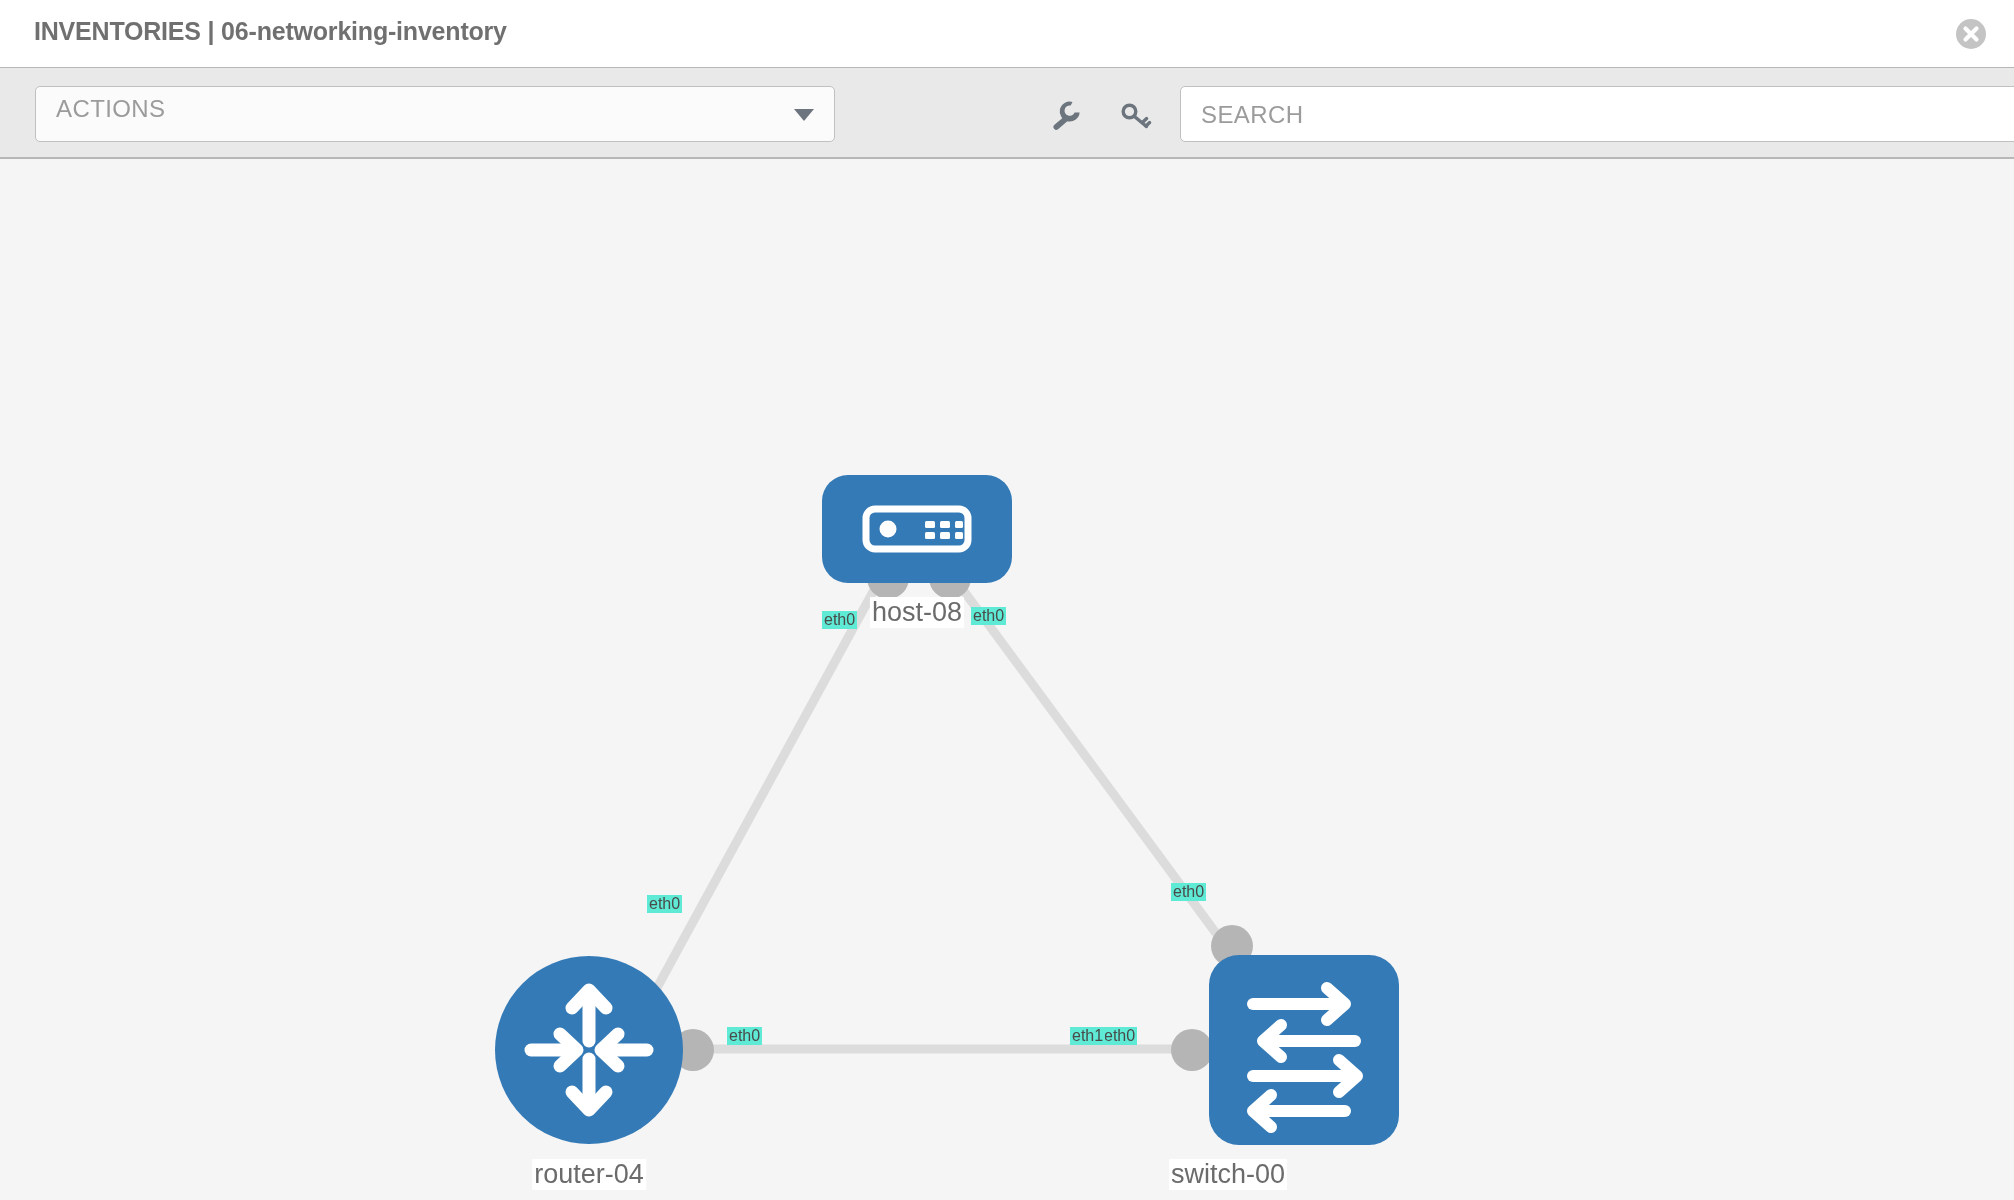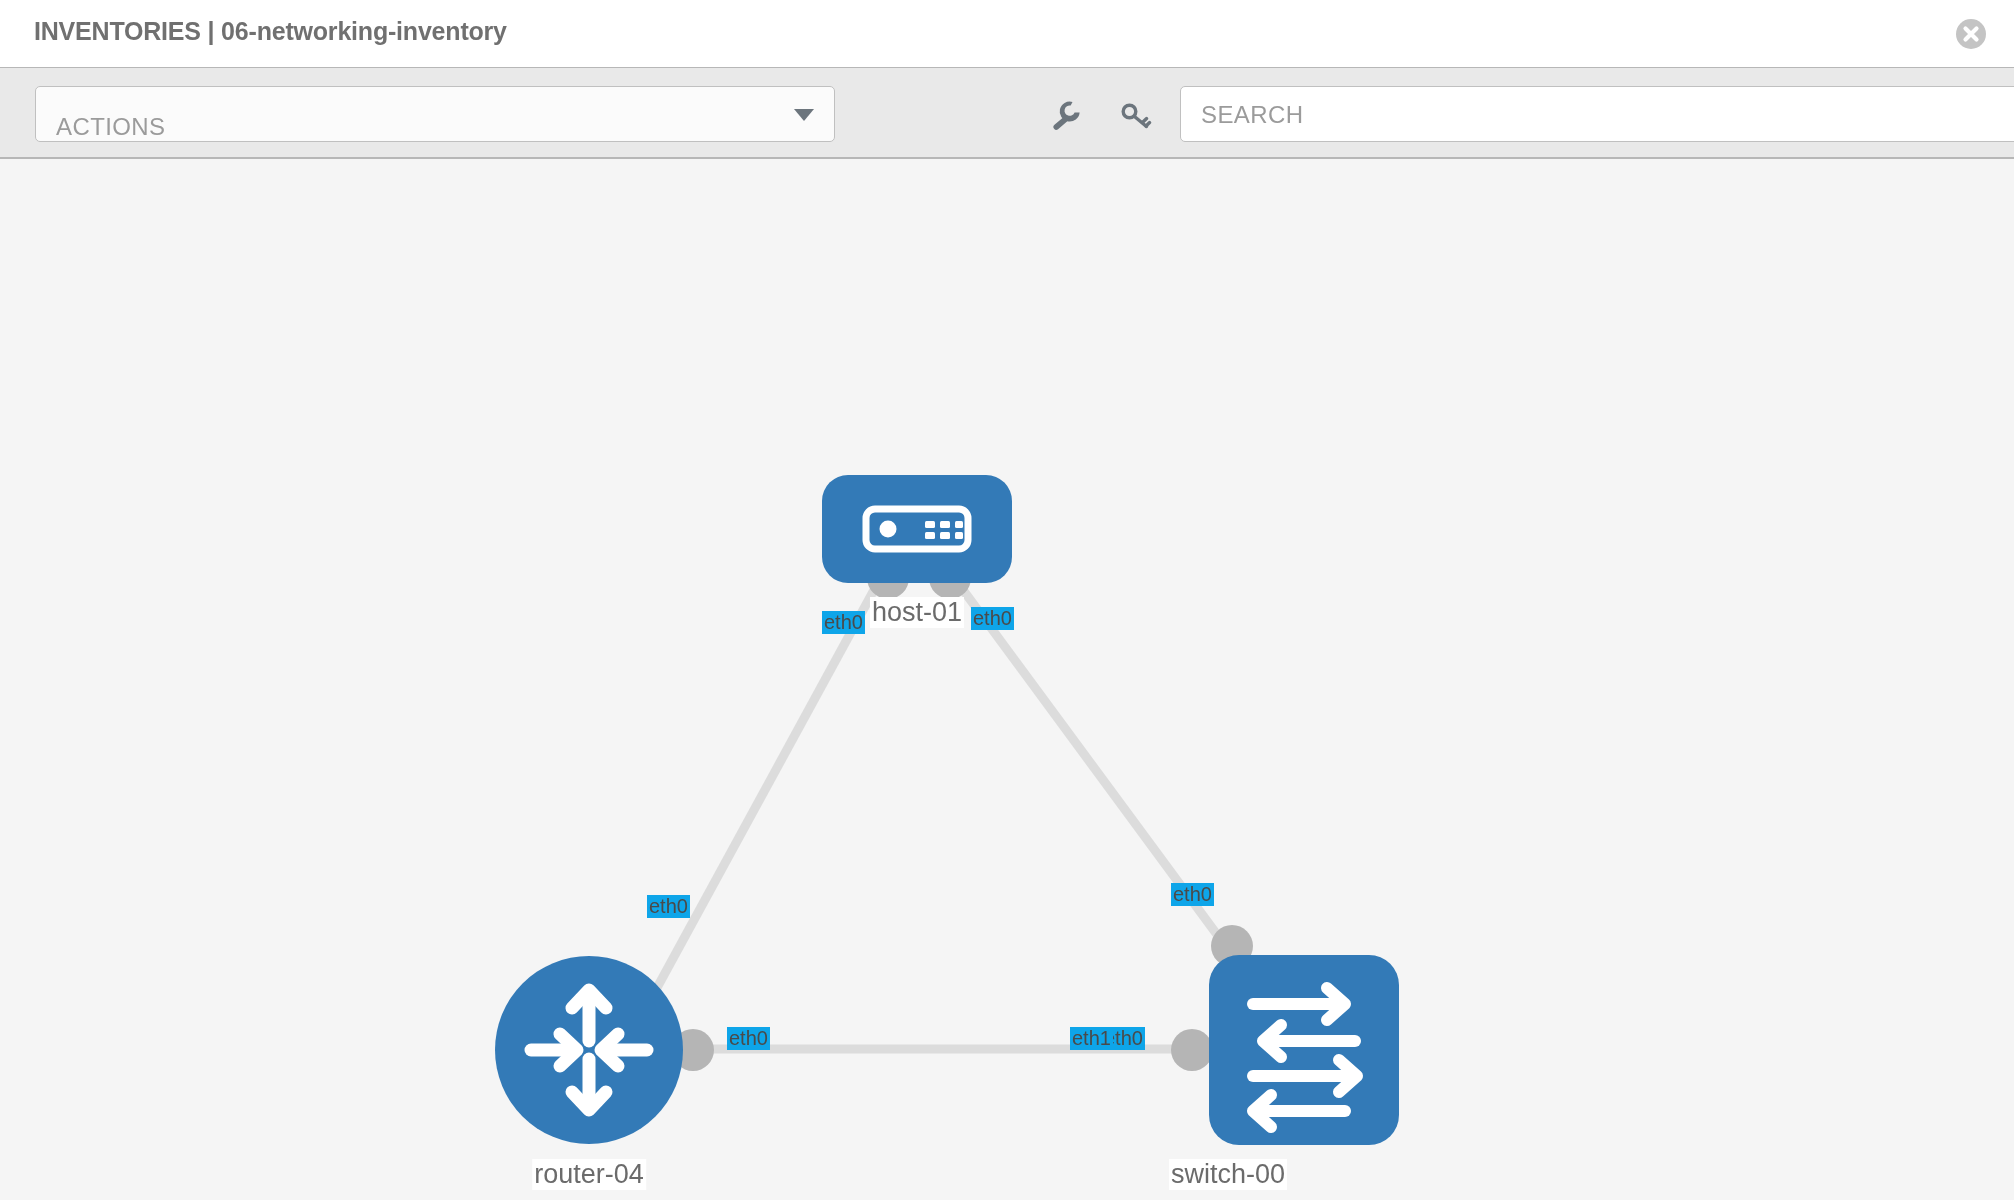--- a/index.html
+++ b/index.html
@@ -54,21 +54,21 @@
     width: 800px;
     height: 56px;
     background: #fbfbfb;
     border: 1px solid #c0c0c0;
     border-radius: 5px;
     cursor: pointer;
   }
   .actions-select .sel-label {
     position: absolute;
     left: 20px;
-    top: 26px;
+    top: 8px;
     font-size: 24px;
     color: #9b9b9b;
     letter-spacing: 0.4px;
   }
   .caret {
     position: absolute;
     right: 20px;
     top: 50%;
     margin-top: -5px;
     width: 0; height: 0;
@@ -128,23 +128,23 @@
     font-size: 27px;
     color: #6b6b6b;
     background: #ffffff;
     white-space: nowrap;
     transform: translateX(-50%);
     padding: 0 2px;
   }
   
   .if-label {
     position: absolute;
-    font-size: 20px;
+    font-size: 16px;
     color: #4a4a4a;
-    background: #0ea5e9;
+    background: #5eead4;
     white-space: nowrap;
     padding: 0 2px;
   }
 </style>
 </head>
 <body>
 
 <div class="header">
   <div class="page-title">INVENTORIES | 06-networking-inventory</div>
   <div class="close-icon">
@@ -253,21 +253,21 @@
 
         <path d="M1253 917 L1355 917"></path>
         <path d="M1339 901 L1357 917 L1339 933"></path>
 
         <path d="M1345 952 L1255 952"></path>
         <path d="M1271 936 L1253 952 L1271 968"></path>
       </g>
     </g>
   </svg>
 
-  <div class="node-label" style="left:917px; top:438px;">host-01</div>
+  <div class="node-label" style="left:917px; top:438px;">host-08</div>
   <div class="node-label" style="left:589px; top:1000px;">router-04</div>
   <div class="node-label" style="left:1228px; top:1000px;">switch-00</div>
 
   <div class="if-label" style="left:822px; top:452px;">eth0</div>
   <div class="if-label" style="left:971px; top:448px;">eth0</div>
   <div class="if-label" style="left:647px; top:736px;">eth0</div>
   <div class="if-label" style="left:1171px; top:724px;">eth0</div>
   <div class="if-label" style="left:727px; top:868px;">eth0</div>
 
   <div class="if-label" style="left:1102px; top:868px; z-index:1;">eth0</div>

